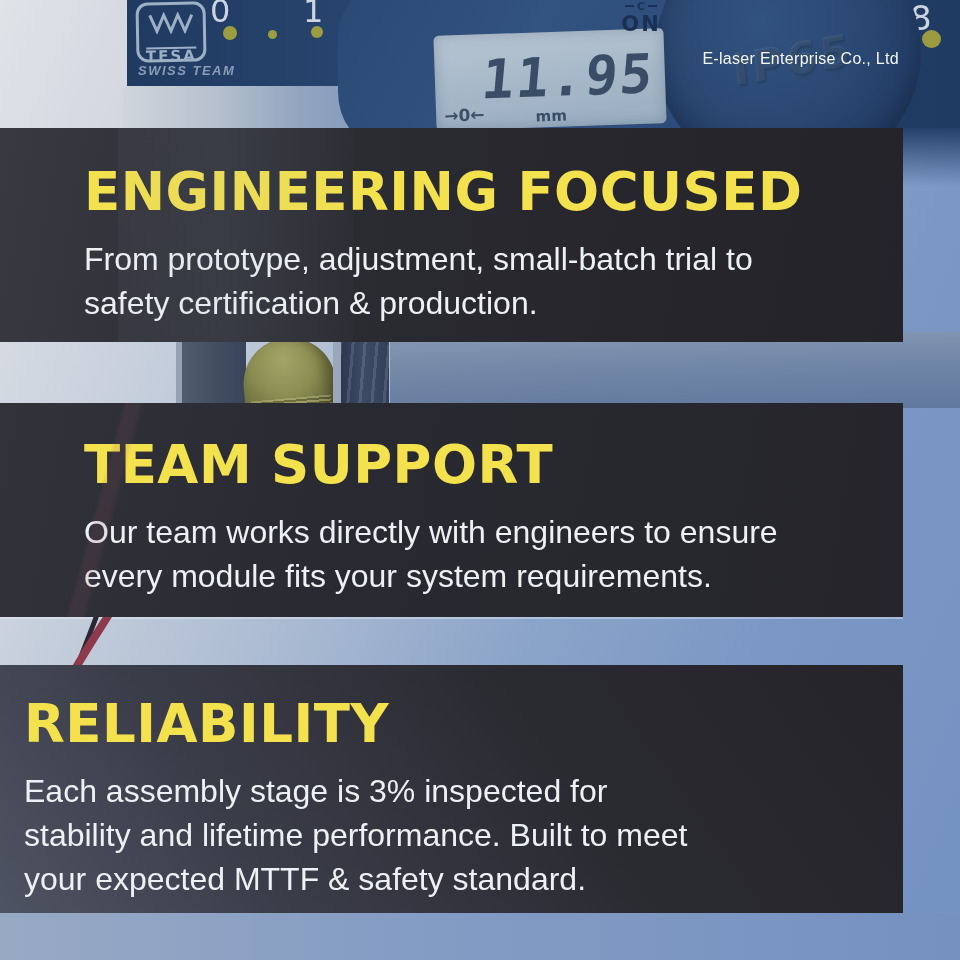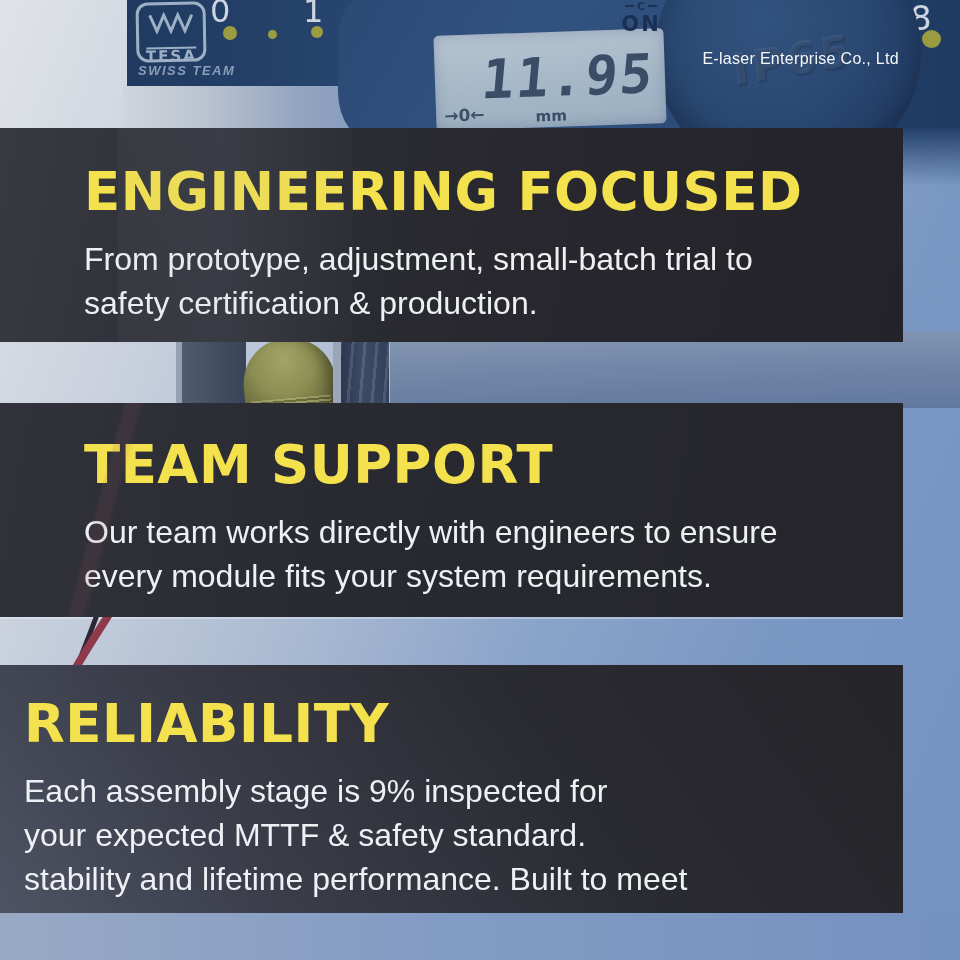--- a/index.html
+++ b/index.html
@@ -172,19 +172,19 @@
     <h1 class="panel-heading" style="margin:0;">TEAM SUPPORT</h1>
     <div class="panel-body">
         <div>Our team works directly with engineers to ensure</div>
         <div>every module fits your system requirements.</div>
       </div>
   </section>
 
   <section class="panel panel-3">
     <h1 class="panel-heading" style="margin:0;">RELIABILITY</h1>
     <div class="panel-body">
-        <div>Each assembly stage is 9% inspected for</div>
+        <div>Each assembly stage is 3% inspected for</div>
+        <div>stability and lifetime performance. Built to meet</div>
         <div>your expected MTTF &amp; safety standard.</div>
-        <div>stability and lifetime performance. Built to meet</div>
       </div>
   </section>
 
 </div>
 
 </body></html>

